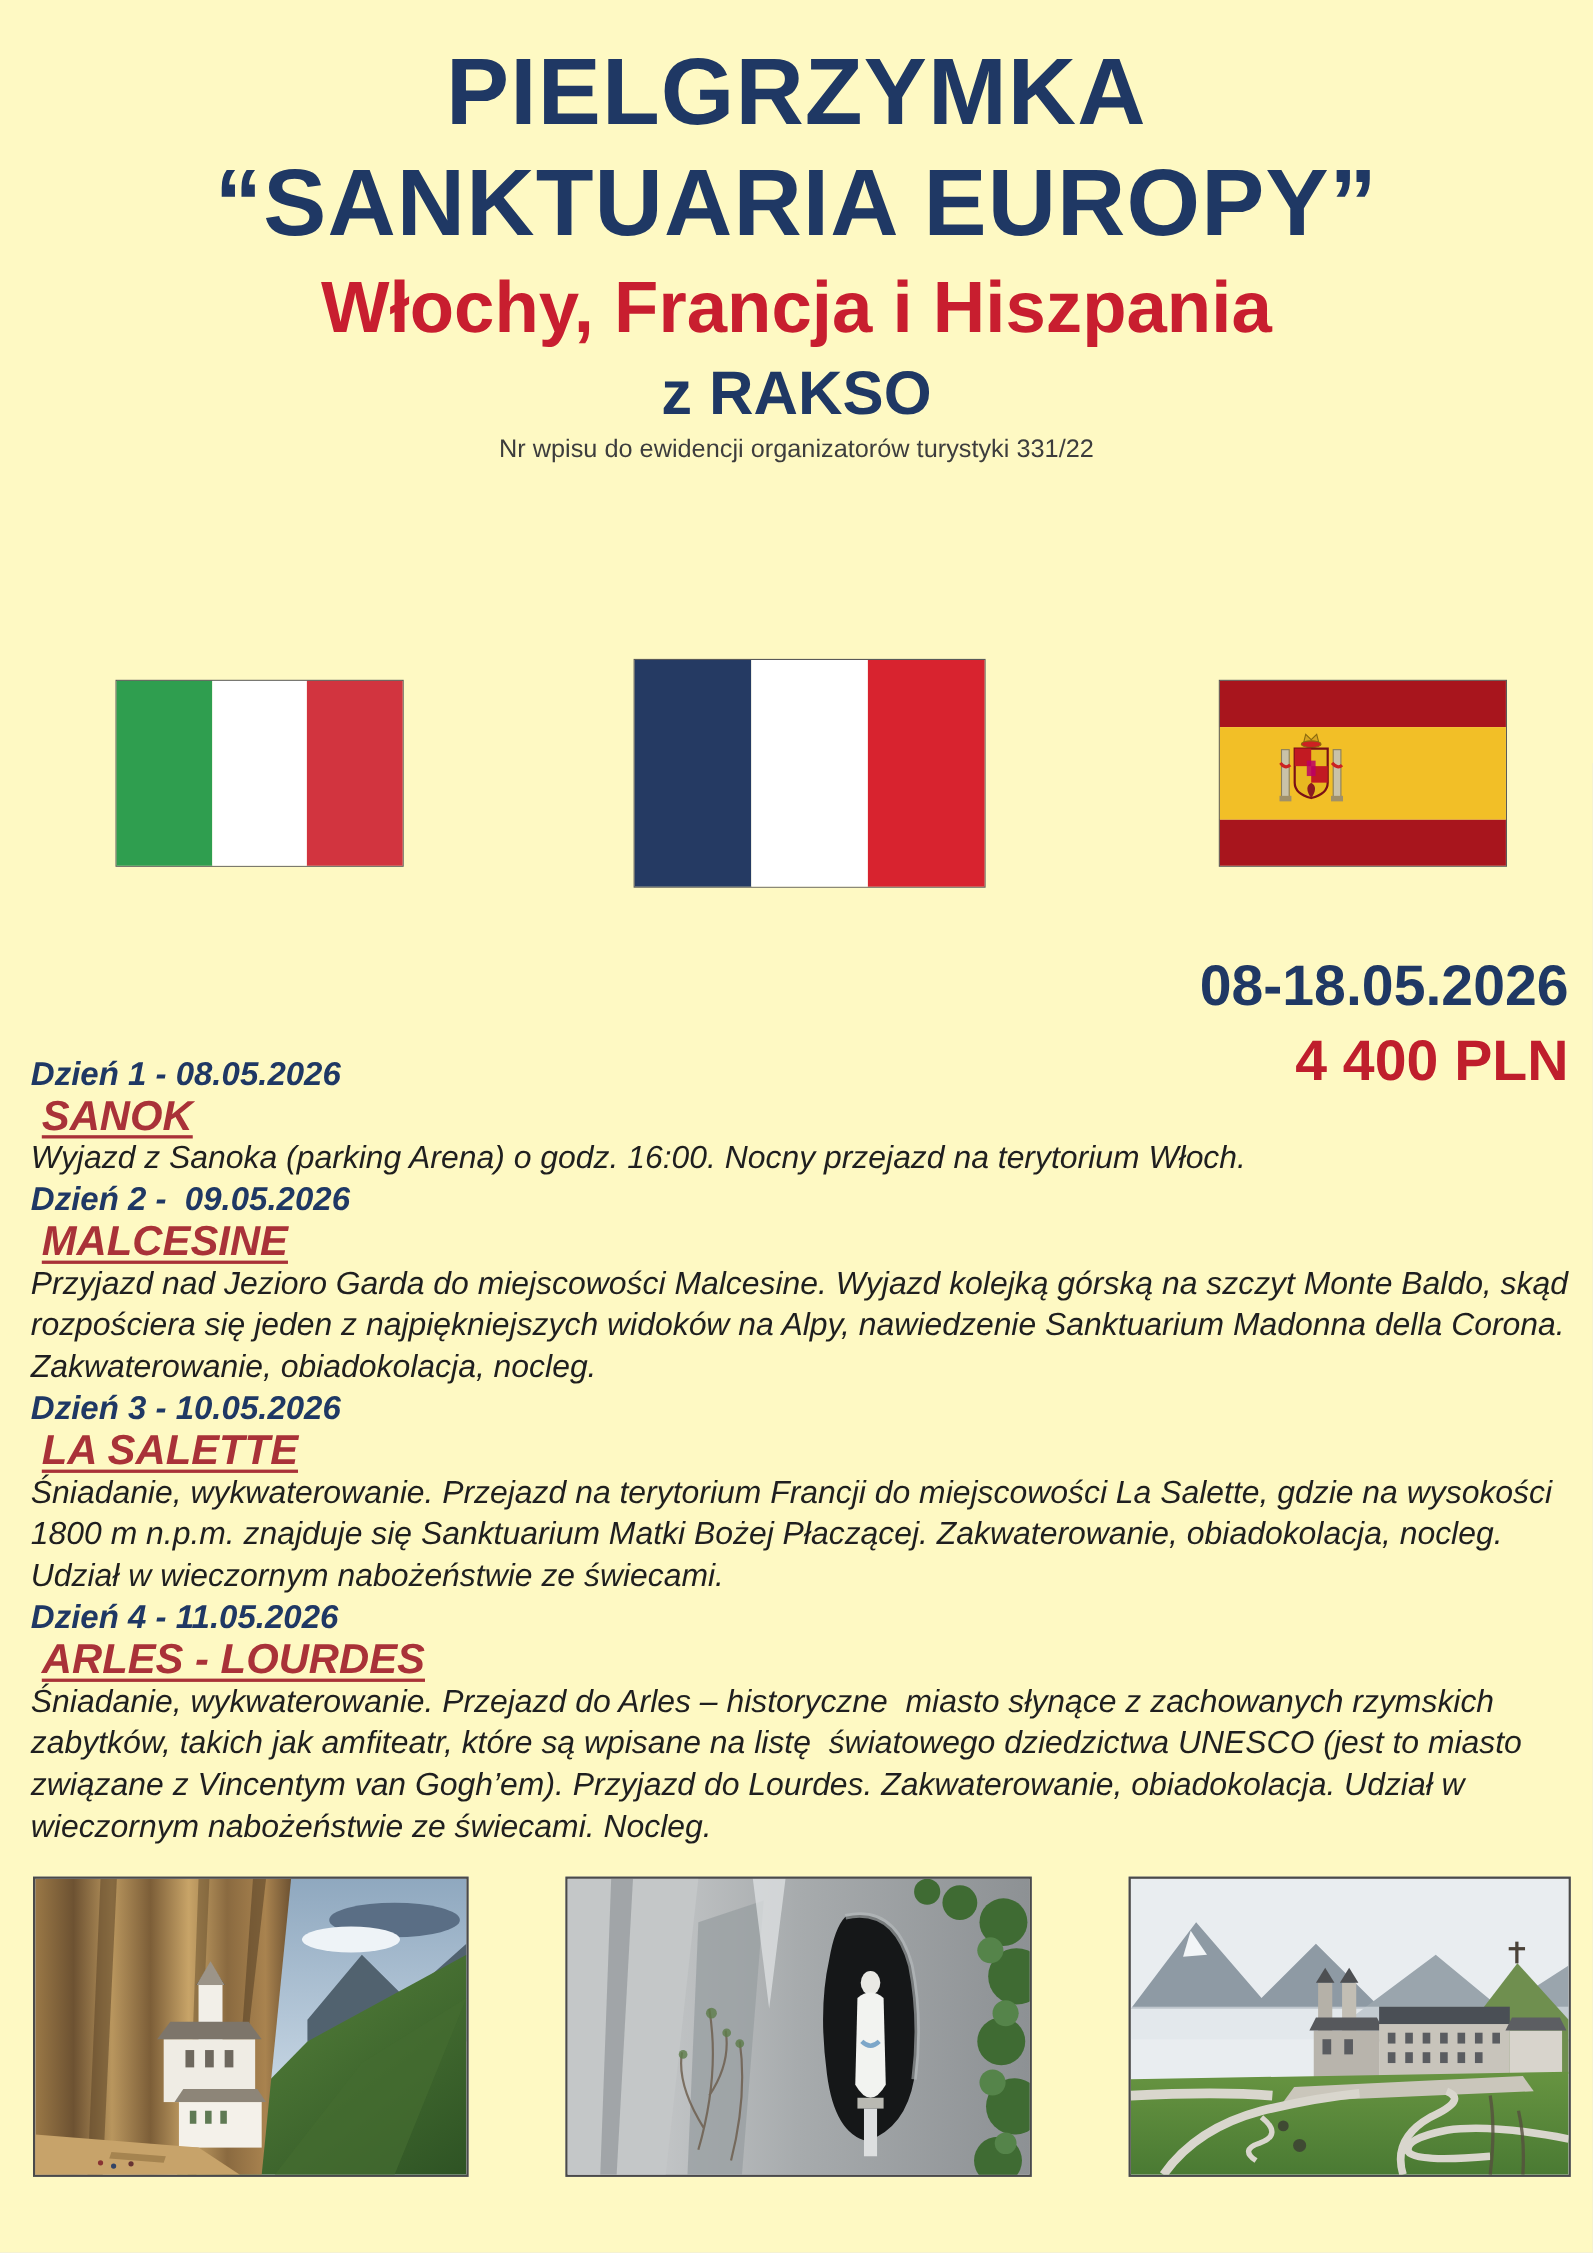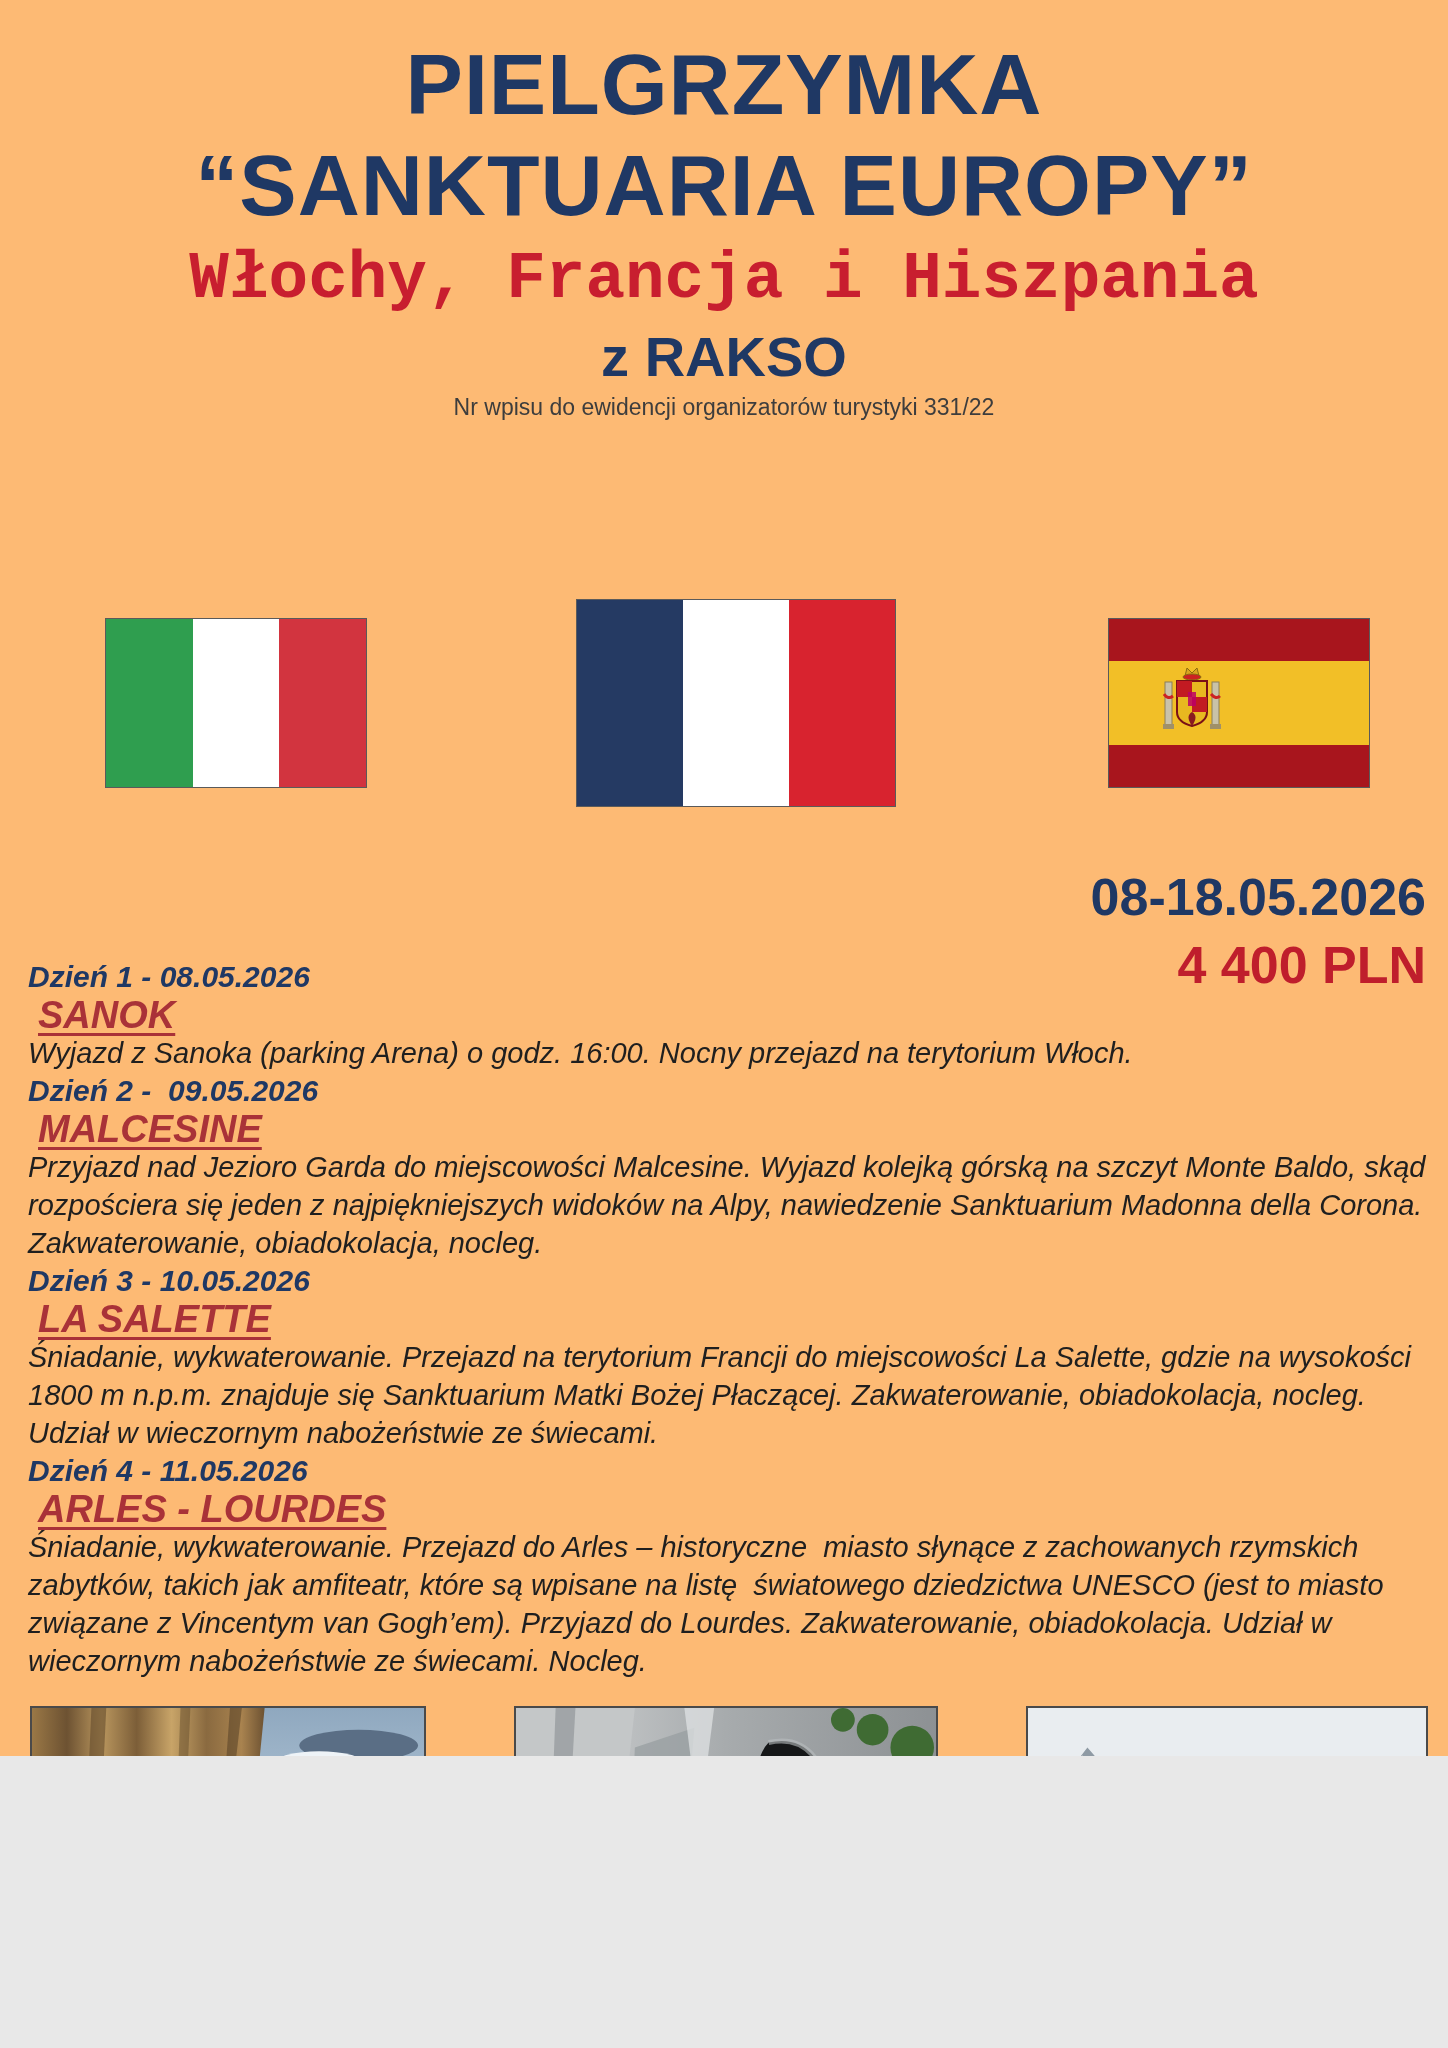--- a/index.html
+++ b/index.html
@@ -1,25 +1,25 @@
 <!DOCTYPE html>
 <html lang="pl"><head>
 <meta charset="utf-8">
 <style>
   * { margin:0; padding:0; box-sizing:border-box; }
   html,body { background:#e8e8e8; }
   body { font-family:"Liberation Sans","DejaVu Sans",sans-serif; }
   .page {
-    position:relative; width:1448px; height:1756px; margin:0 auto;
-    background:#fdba74; overflow:hidden;
+    position:relative; width:1448px; height:2048px; margin:0 auto;
+    background:#fef9c3; overflow:hidden;
   }
   
   .header { padding-top:34px; text-align:center; }
   .title-line { font-weight:bold; color:#1f3864; font-size:86px; line-height:1.17; letter-spacing:1px; }
-  .subtitle { font-weight:bold; color:#c81e2f; font-size:66px; line-height:1.18; margin-top:6px;font-family:Liberation Mono, monospace; }
+  .subtitle { font-weight:bold; color:#c81e2f; font-size:66px; line-height:1.18; margin-top:6px; }
   .brand-line { font-weight:bold; color:#1f3864; font-size:56px; line-height:1.2; margin-top:4px; }
   .reg-note { color:#3d3d3d; font-size:23px; margin-top:4px; }
   
   .flags-row { position:relative; height:210px; margin-top:178px; }
   .flag { position:absolute; border:1px solid #5a5a5a; display:flex; }
   .flag-italy  { left:105px; top:19px; width:262px; height:170px; }
   .flag-france { left:576px; top:0;    width:320px; height:208px; }
   .flag-spain  { left:1108px; top:19px; width:262px; height:170px; flex-direction:column; position:absolute; }
   .flag .band { flex:1; }
   .flag-spain .band-red { height:25%; }

